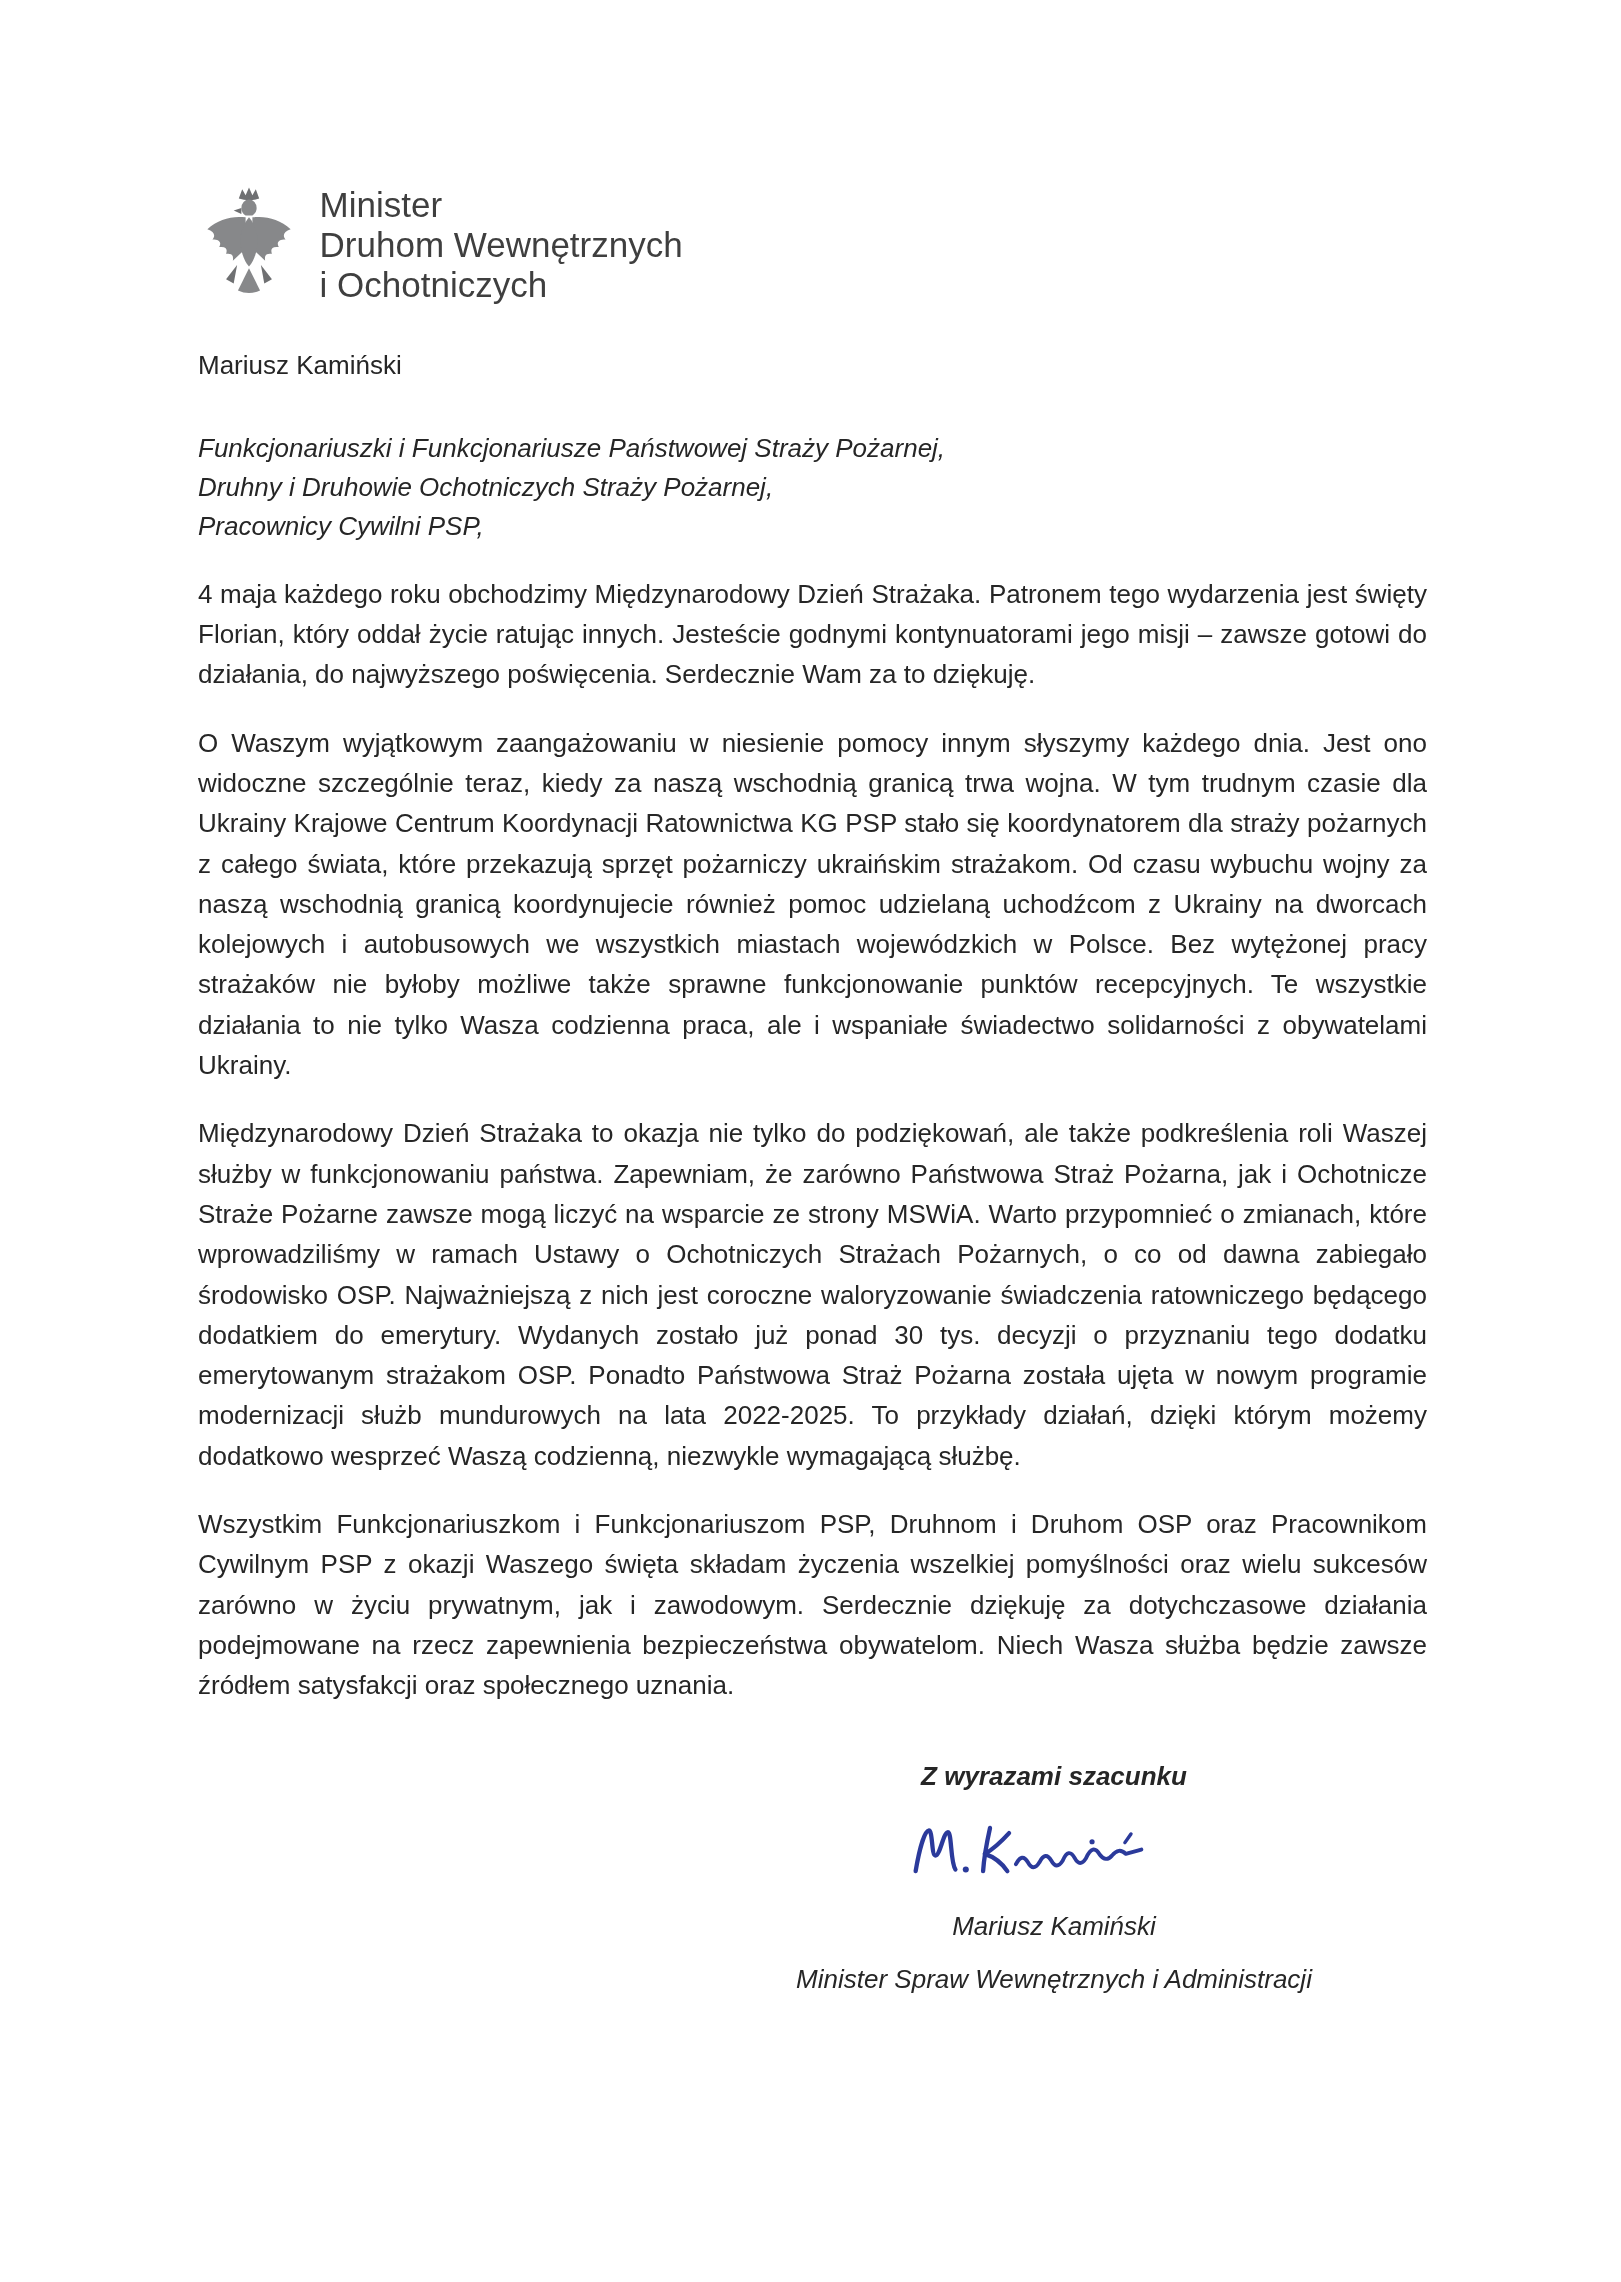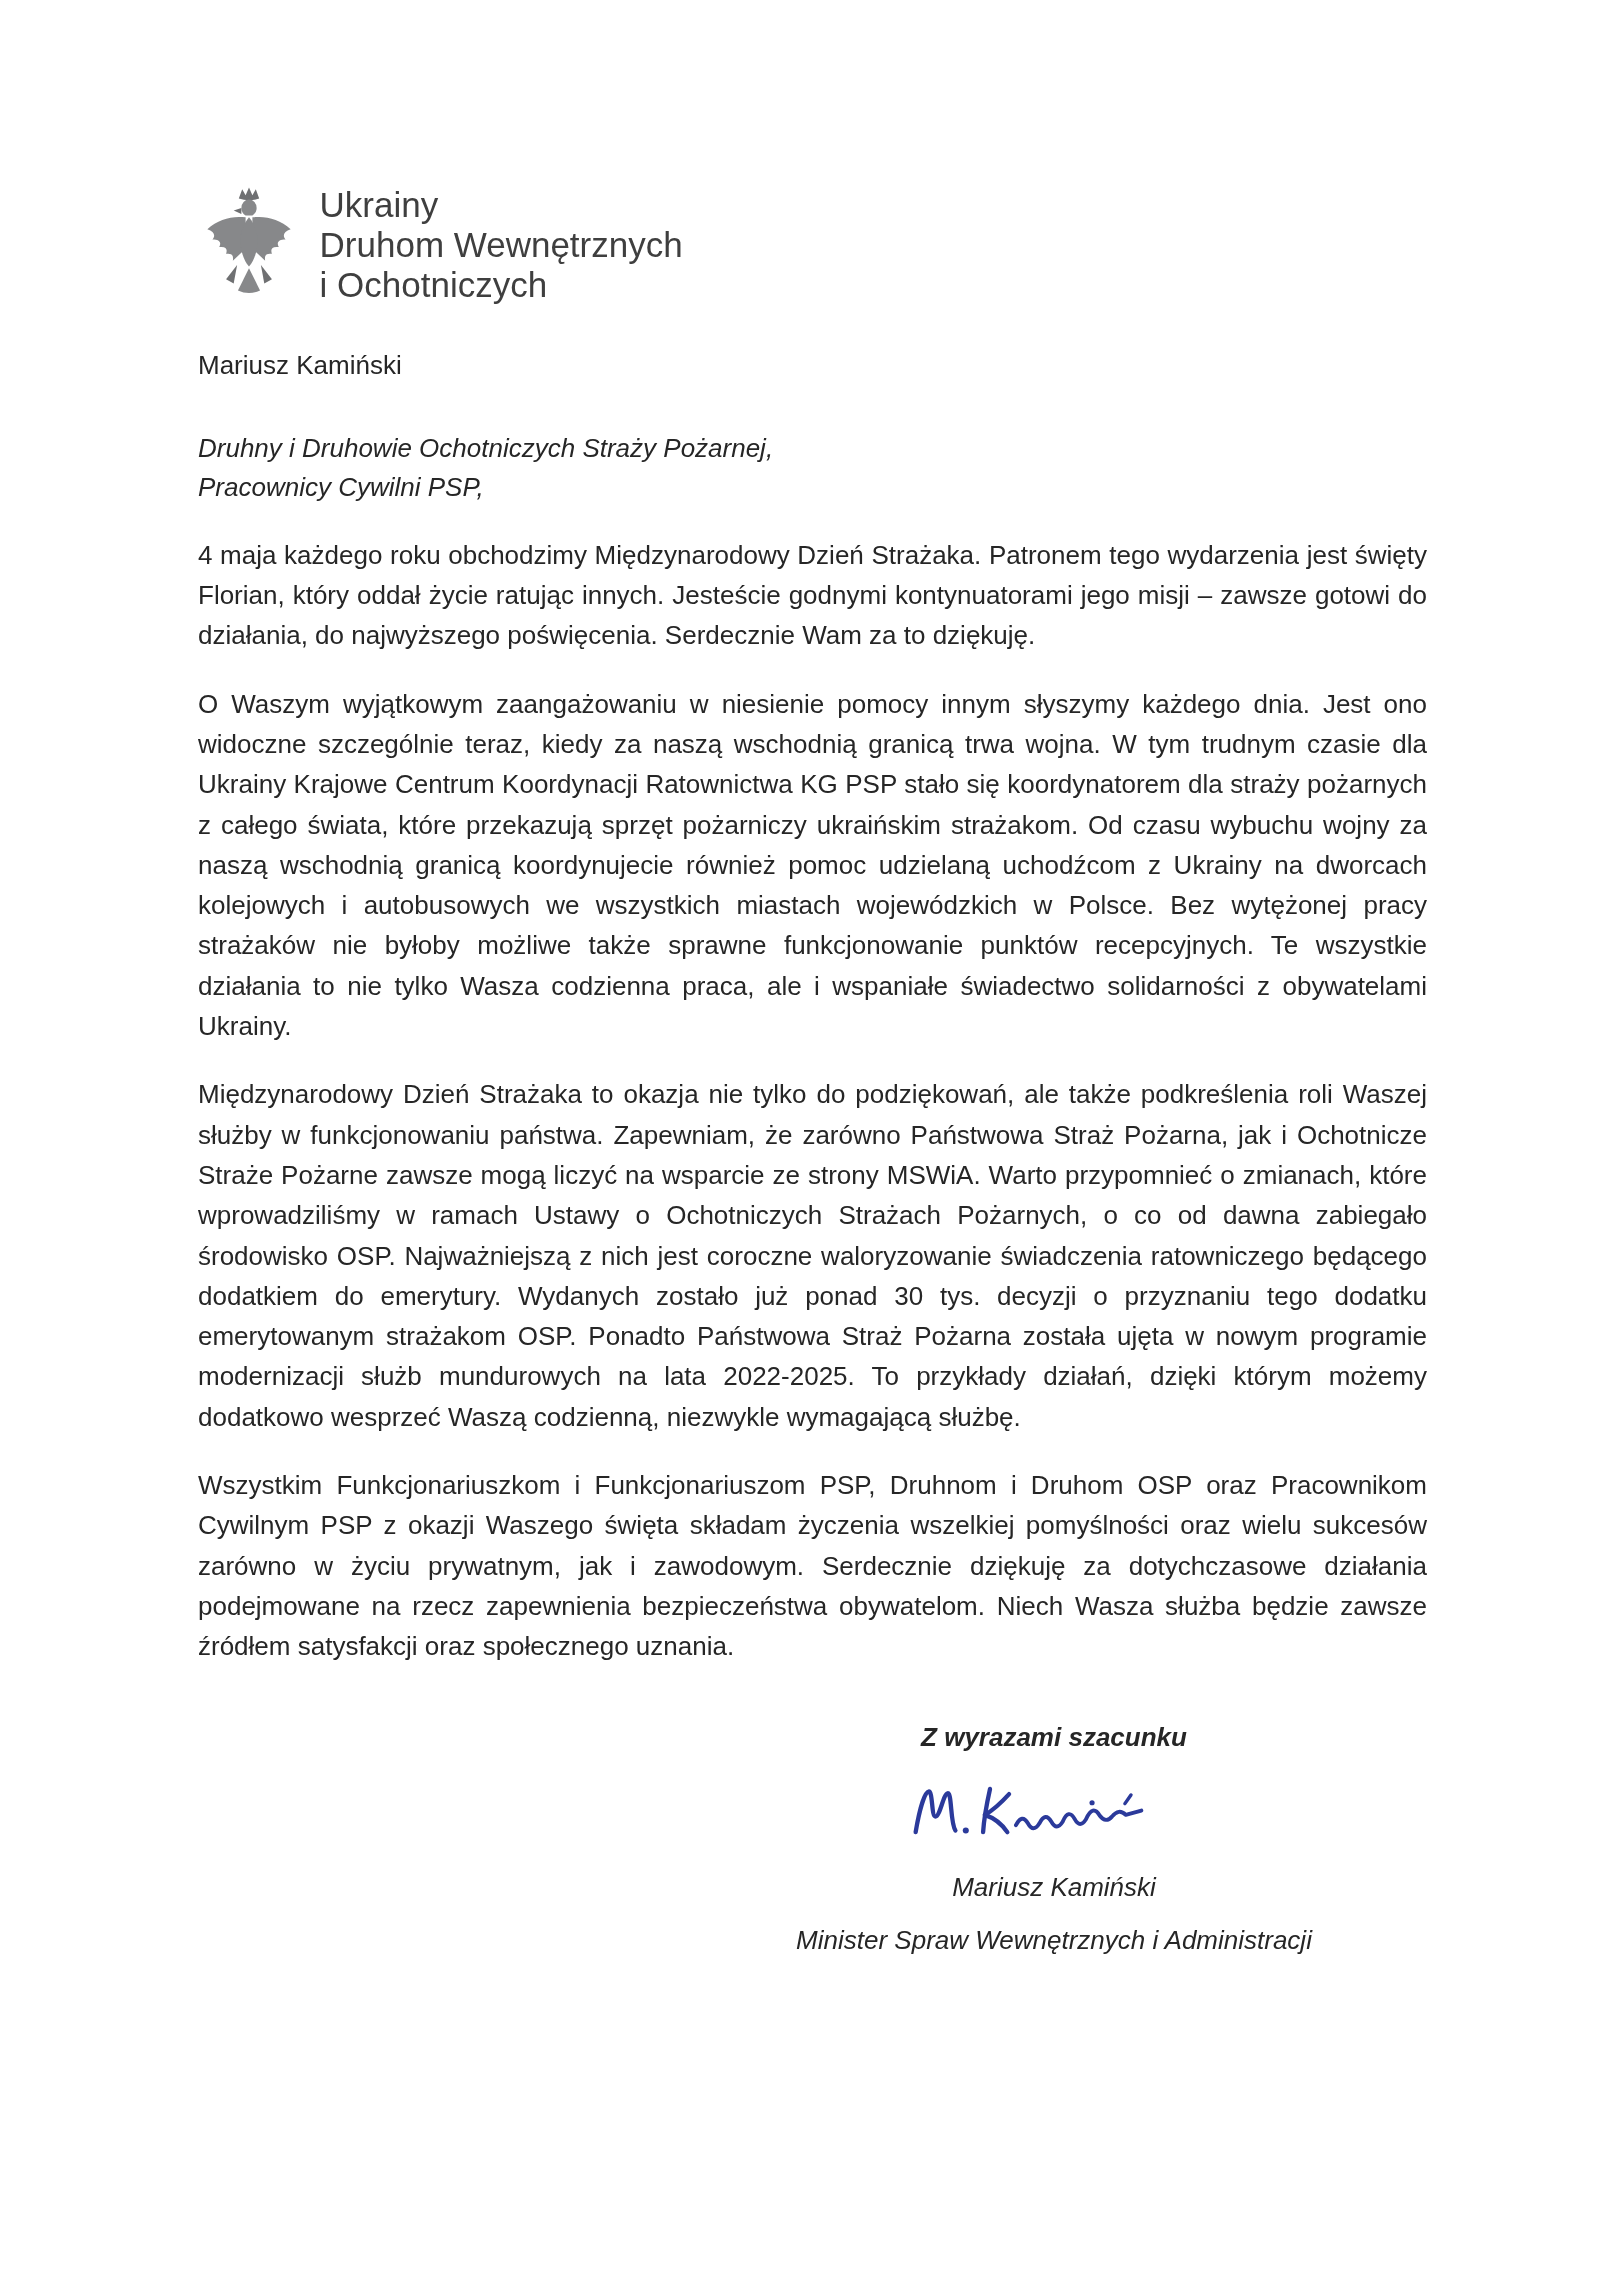--- a/index.html
+++ b/index.html
@@ -114,29 +114,30 @@
             <path d="M60 38 c7 8 10 18 10 28 0 12 -4 23 -10 30 -6 -7 -10 -18 -10 -30 0 -10 3 -20 10 -28 z"></path>
 
             <path d="M60 98 l-13 26 q13 6 26 0 z"></path>
 
             <path class="eagle-dark" d="M46 94 l-13 17 9 5 z"></path>
             <path class="eagle-dark" d="M74 94 l13 17 -9 5 z"></path>
           </g>
         </svg>
       </div>
       <div class="ministry-title">
-        <div>Ukrainy</div>
+        <div>Minister</div>
         <div>Druhom Wewnętrznych</div>
         <div>i Ochotniczych</div>
       </div>
     </div>
 
     <div class="sender-name">Mariusz Kamiński</div>
 
     <div class="salutation">
+      <div>Funkcjonariuszki i Funkcjonariusze Państwowej Straży Pożarnej,</div>
       <div>Druhny i Druhowie Ochotniczych Straży Pożarnej,</div>
       <div>Pracownicy Cywilni PSP,</div>
     </div>
 
     <p class="body-paragraph">4 maja każdego roku obchodzimy Międzynarodowy Dzień Strażaka. Patronem tego wydarzenia jest święty Florian, który oddał życie ratując innych. Jesteście godnymi kontynuatorami jego misji – zawsze gotowi do działania, do najwyższego poświęcenia. Serdecznie Wam za to dziękuję.</p>
     <p class="body-paragraph">O Waszym wyjątkowym zaangażowaniu w niesienie pomocy innym słyszymy każdego dnia. Jest ono widoczne szczególnie teraz, kiedy za naszą wschodnią granicą trwa wojna. W tym trudnym czasie dla Ukrainy Krajowe Centrum Koordynacji Ratownictwa KG PSP stało się koordynatorem dla straży pożarnych z całego świata, które przekazują sprzęt pożarniczy ukraińskim strażakom. Od czasu wybuchu wojny za naszą wschodnią granicą koordynujecie również pomoc udzielaną uchodźcom z Ukrainy na dworcach kolejowych i autobusowych we wszystkich miastach wojewódzkich w Polsce. Bez wytężonej pracy strażaków nie byłoby możliwe także sprawne funkcjonowanie punktów recepcyjnych. Te wszystkie działania to nie tylko Wasza codzienna praca, ale i wspaniałe świadectwo solidarności z obywatelami Ukrainy.</p>
     <p class="body-paragraph">Międzynarodowy Dzień Strażaka to okazja nie tylko do podziękowań, ale także podkreślenia roli Waszej służby w funkcjonowaniu państwa. Zapewniam, że zarówno Państwowa Straż Pożarna, jak i Ochotnicze Straże Pożarne zawsze mogą liczyć na wsparcie ze strony MSWiA. Warto przypomnieć o zmianach, które wprowadziliśmy w ramach Ustawy o Ochotniczych Strażach Pożarnych, o co od dawna zabiegało środowisko OSP. Najważniejszą z nich jest coroczne waloryzowanie świadczenia ratowniczego będącego dodatkiem do emerytury. Wydanych zostało już ponad 30 tys. decyzji o przyznaniu tego dodatku emerytowanym strażakom OSP. Ponadto Państwowa Straż Pożarna została ujęta w nowym programie modernizacji służb mundurowych na lata 2022-2025. To przykłady działań, dzięki którym możemy dodatkowo wesprzeć Waszą codzienną, niezwykle wymagającą służbę.</p>
     <p class="body-paragraph">Wszystkim Funkcjonariuszkom i Funkcjonariuszom PSP, Druhnom i Druhom OSP oraz Pracownikom Cywilnym PSP z okazji Waszego święta składam życzenia wszelkiej pomyślności oraz wielu sukcesów zarówno w życiu prywatnym, jak i zawodowym. Serdecznie dziękuję za dotychczasowe działania podejmowane na rzecz zapewnienia bezpieczeństwa obywatelom. Niech Wasza służba będzie zawsze źródłem satysfakcji oraz społecznego uznania.</p>
 
     <div class="closing">

